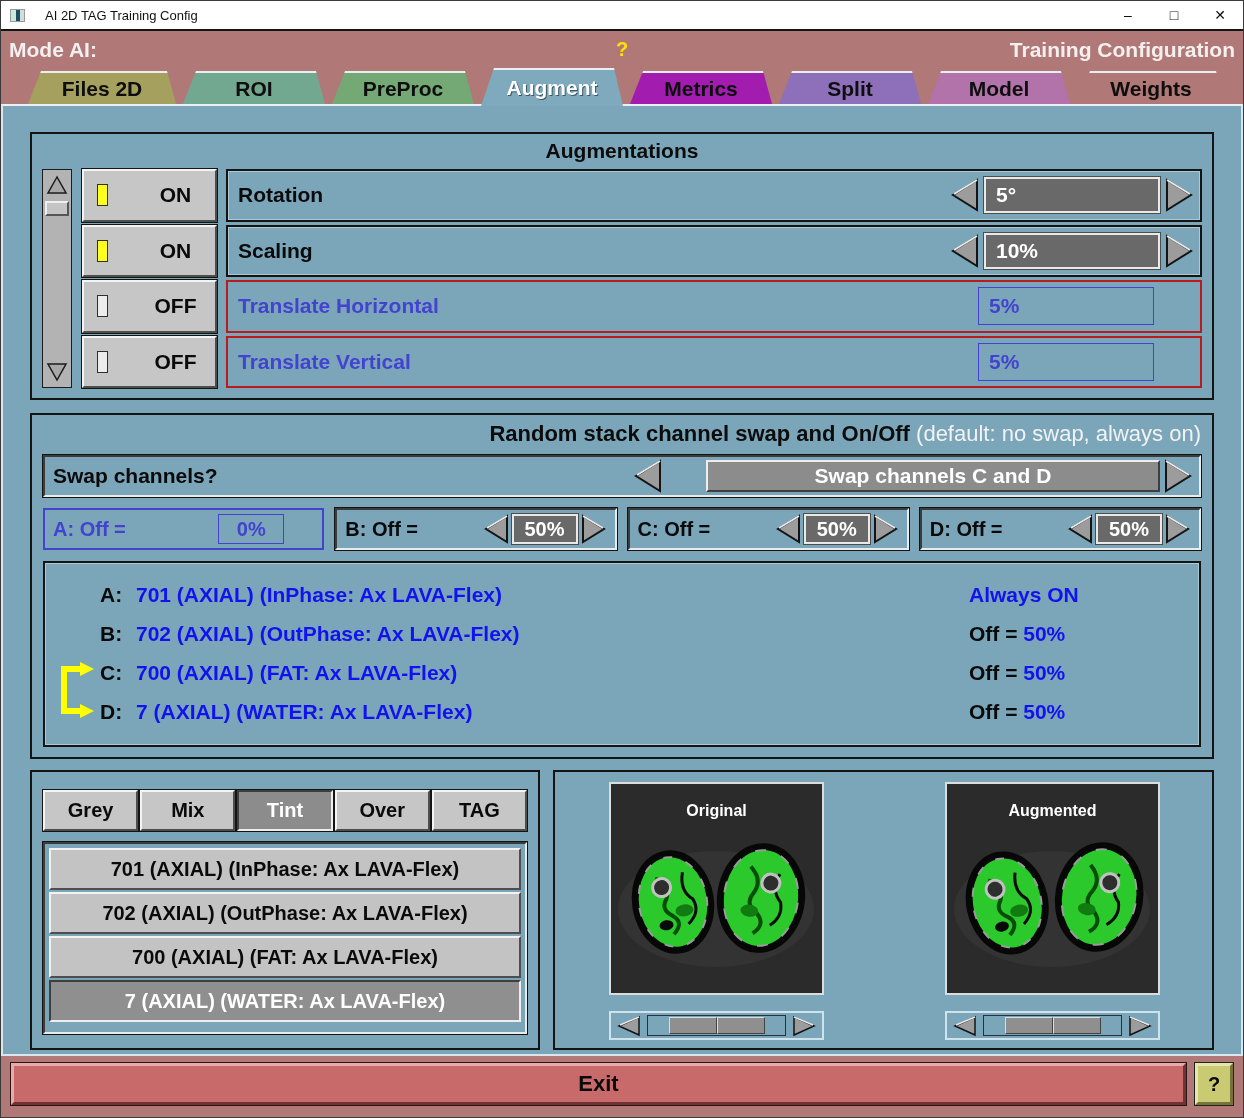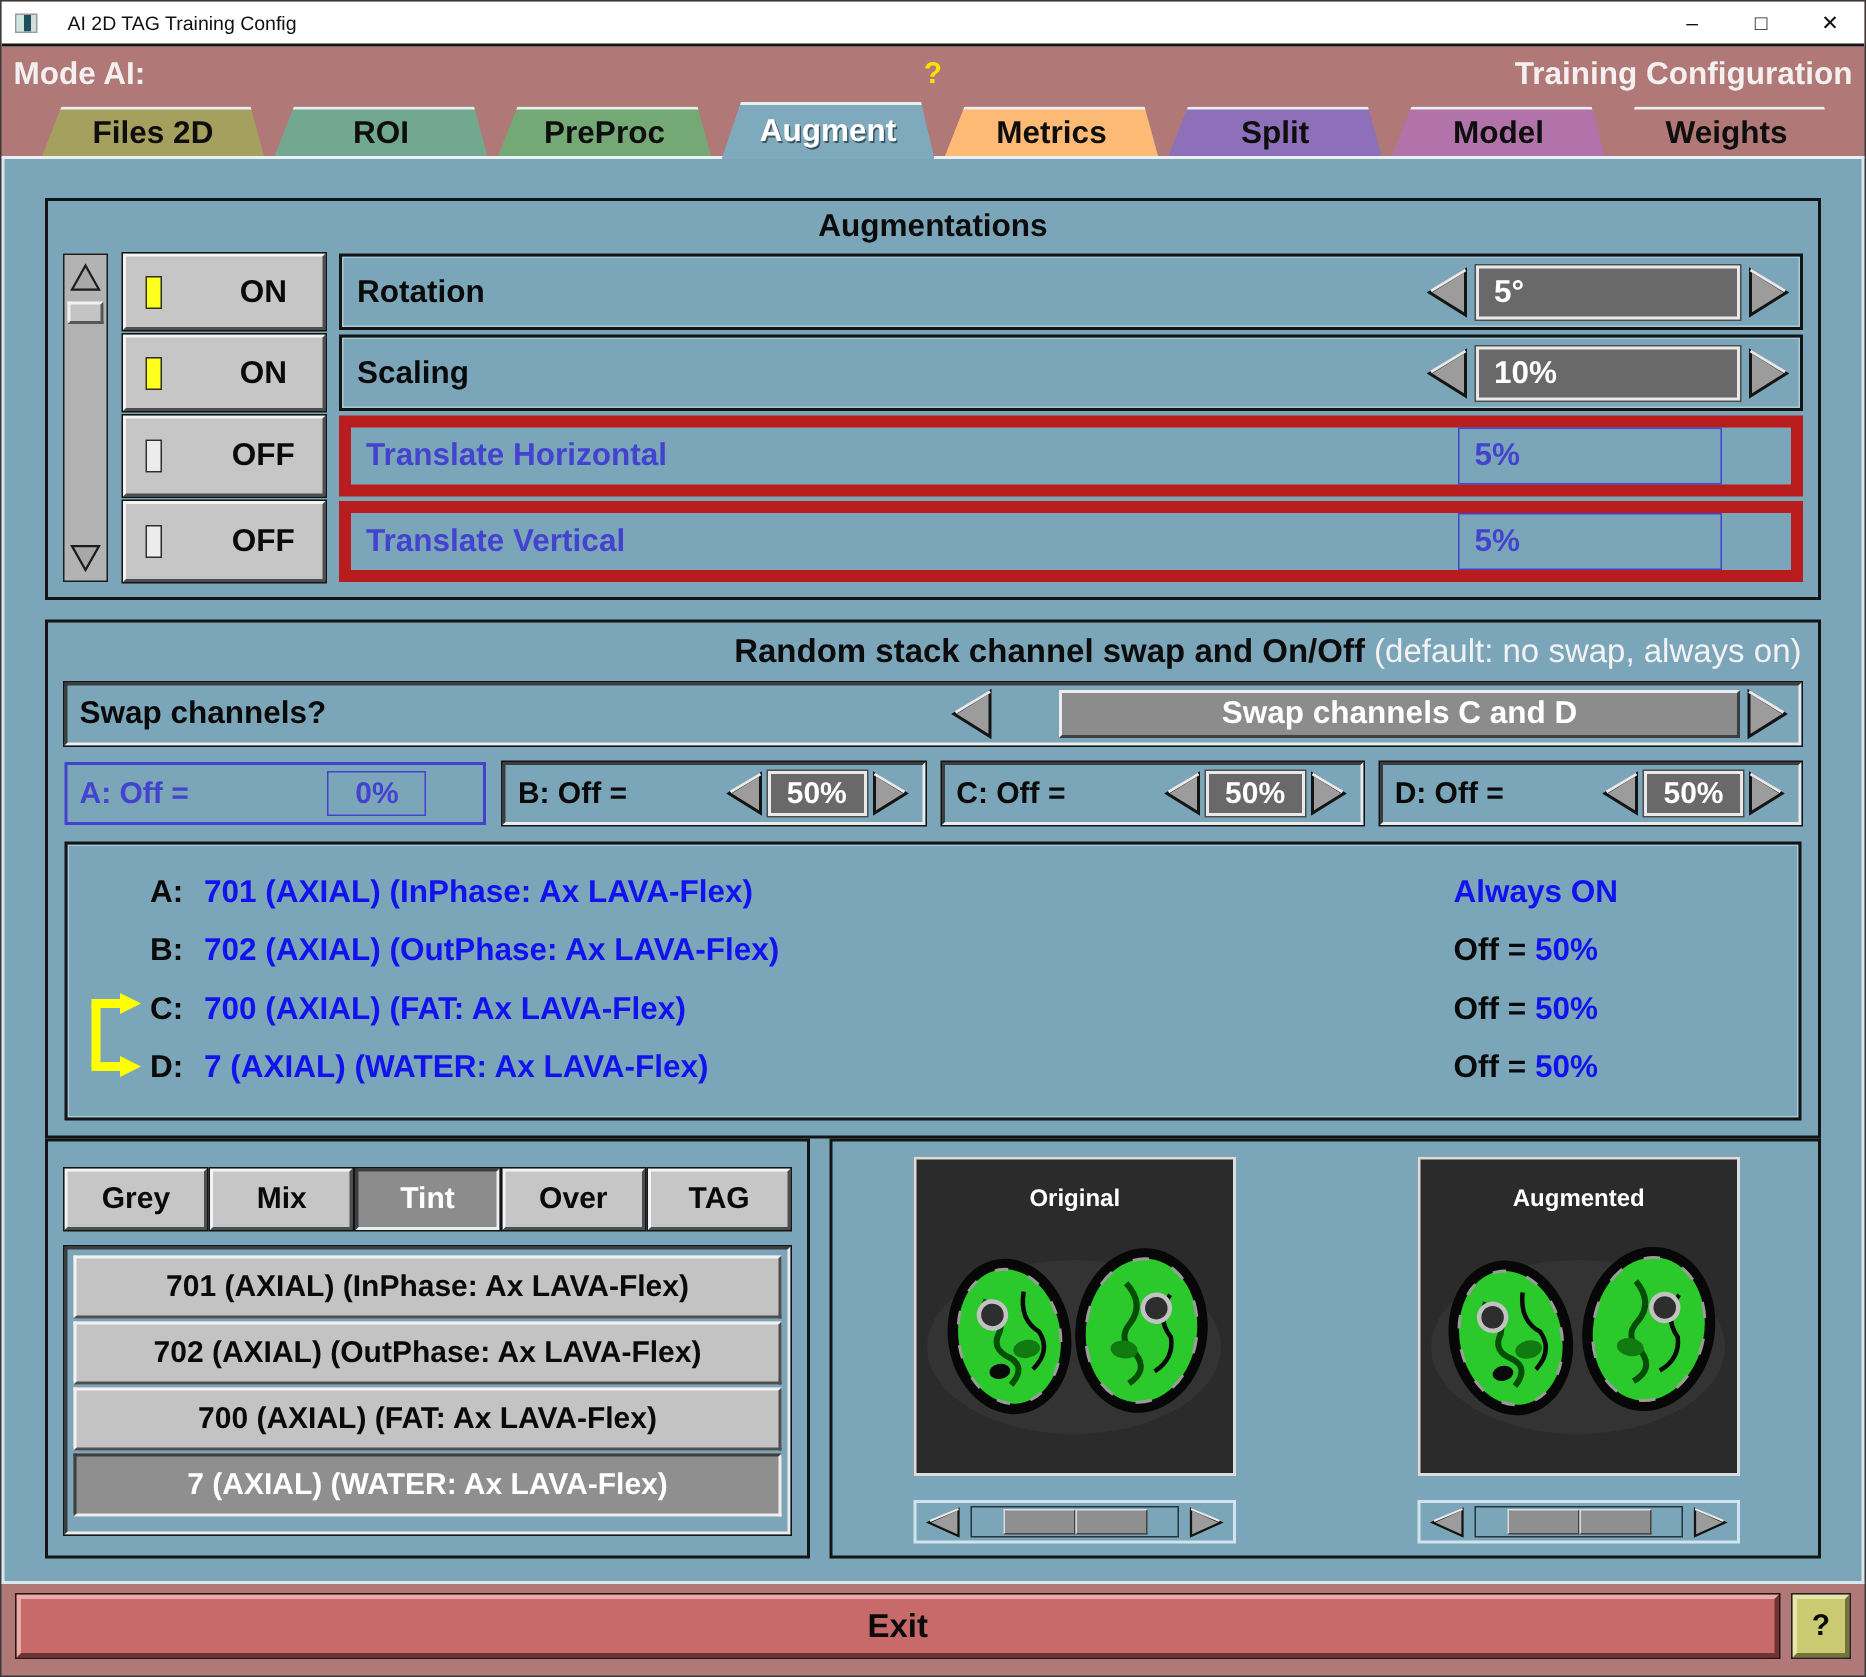--- a/index.html
+++ b/index.html
@@ -21,21 +21,21 @@
   .hdr-q { position:absolute; left:50%; transform:translateX(-50%); color:#ffe000; font-weight:bold; font-size:20px; }
   .hdr-title { margin-left:auto; color:#f4f0f0; font-weight:bold; font-size:21px; }
 
   
   .tabs { height:36px; display:flex; gap:7px; padding-left:27px; align-items:flex-end; position:relative; z-index:3; flex:0 0 auto; }
   .tab { height:33px; width:142px; display:flex; align-items:center; justify-content:center; font-weight:bold; font-size:21px; color:#0e0e0e; clip-path:polygon(13px 0, calc(100% - 9px) 0, 100% 100%, 0 100%); border-top:2px solid #e9eef0; }
   .tab-0 { background:#a6a05f; width:148px; }
   .tab-1 { background:#72a890; }
   .tab-2 { background:#74a874; }
   .tab-3 { background:#7fa9bd; }
-  .tab-4 { background:#fdba74; }
+  .tab-4 { background:#a21caf; }
   .tab-5 { background:#8e6fb9; }
   .tab-6 { background:#b273aa; }
   .tab-7 { background:#b17878; width:148px; }
   .tab.active { height:38px; margin-bottom:-2px; color:#ffffff; text-shadow:1px 1px 0 #3c5662; z-index:4; }
 
   
   .content { flex:1 1 auto; background:#7ba6ba; border:2px solid #d9e7ee; border-top-color:#eaf1f5; padding:26px 27px 0; position:relative; z-index:1; }
   .group { border:2px solid #141414; }
 
   
@@ -47,21 +47,21 @@
   .vs-thumb { height:15px; margin:1px 2px; background:#c4c4c4; border:2px solid; border-color:#f0f0f0 #565656 #565656 #f0f0f0; }
   .vs-track { flex:1; }
   .aug-rows { flex:1; display:flex; flex-direction:column; gap:3px; }
   .aug-row { flex:1; display:flex; gap:9px; }
   .toggle-btn { width:135px; background:#c6c6c6; border:2px solid; border-color:#f4f4f4 #4e4e4e #4e4e4e #f4f4f4; outline:1px solid #141414; display:flex; align-items:center; padding-left:13px; cursor:default; }
   .led { width:11px; height:22px; border:1px solid #2e2e2e; background:#ececec; }
   .led.on { background:#ffff1e; }
   .toggle-label { flex:1; text-align:center; padding-right:8px; font-weight:bold; font-size:21px; color:#0a0a0a;padding-left:36px; }
   .row-panel { flex:1; display:flex; align-items:center; padding:0 6px; }
   .row-panel.enabled { border:2px solid #141414; box-shadow:inset 0 0 0 1px #a9c9d6; }
-  .row-panel.disabled { border:8px solid #b91c1c; }
+  .row-panel.disabled { border:2px solid #b91c1c; }
   .row-label { font-weight:bold; font-size:21px; margin-left:4px; }
   .enabled .row-label { color:#0a0a0a; }
   .disabled .row-label { color:#4343cf; }
   .row-controls { margin-left:auto; display:flex; align-items:center; gap:4px; }
   .spin-arrow { background:none; border:none; width:30px; height:34px; display:flex; align-items:center; justify-content:center; cursor:default; }
   .value-box { width:176px; height:36px; background:#696969; border:2px solid #e9e9e9; box-shadow:0 0 0 1px #4d4d4d; color:#fff; font-weight:bold; font-size:21px; display:flex; align-items:center; padding-left:10px; }
   .value-box.disabled { background:transparent; border:1px solid #4343cf; box-shadow:none; color:#4343cf; height:38px; margin-right:40px; }
 
   
   .swap-group { margin-top:13px; padding:4px 11px 10px; }
@@ -86,21 +86,21 @@
 
   .chan-list { margin-top:11px; border:2px solid #141414; box-shadow:inset 0 0 0 1px #a9c9d6; padding:12px 0 14px; position:relative; }
   .chan-row { height:39px; display:grid; grid-template-columns:55px 36px 1fr 230px; align-items:center; }
   .chan-letter { font-weight:bold; font-size:21px; color:#0a0a0a; }
   .chan-desc { font-weight:bold; font-size:21px; color:#1212ee; }
   .chan-status { font-weight:bold; font-size:21px; color:#0a0a0a; }
   .chan-status .sv { color:#1212ee; }
   .swap-bracket { position:absolute; left:9px; top:96px; }
 
   
-  .bottom { display:flex; gap:13px; height:280px; }
+  .bottom { display:flex; gap:13px; margin-top:11px; height:280px; }
   .disp-group { width:510px; padding:18px 11px 0; }
   .mode-row { display:flex; gap:2px; height:41px; }
   .mode-btn { flex:1; background:#c6c6c6; border:2px solid; border-color:#f4f4f4 #4e4e4e #4e4e4e #f4f4f4; outline:1px solid #141414; font-weight:bold; font-size:20px; color:#0a0a0a; display:flex; align-items:center; justify-content:center; cursor:default; }
   .mode-btn.active { background:#8c8c8c; color:#fff; border-color:#3e3e3e #eeeeee #eeeeee #3e3e3e; }
   .series-panel { margin-top:11px; border:2px solid; border-color:#3c3c3c #ebebeb #ebebeb #3c3c3c; outline:1px solid #141414; padding:4px 4px 10px; display:flex; flex-direction:column; gap:2px; }
   .series-btn { height:42px; background:#c3c3c3; border:2px solid; border-color:#f2f2f2 #4e4e4e #4e4e4e #f2f2f2; font-weight:bold; font-size:20px; color:#0a0a0a; display:flex; align-items:center; justify-content:center; cursor:default; }
   .series-btn.active { background:#8f8f8f; color:#fff; border-color:#3e3e3e #eeeeee #eeeeee #3e3e3e; }
 
   .preview-group { flex:1; display:flex; justify-content:space-between; padding:10px 52px 0 54px; }
   .preview { width:215px; }

